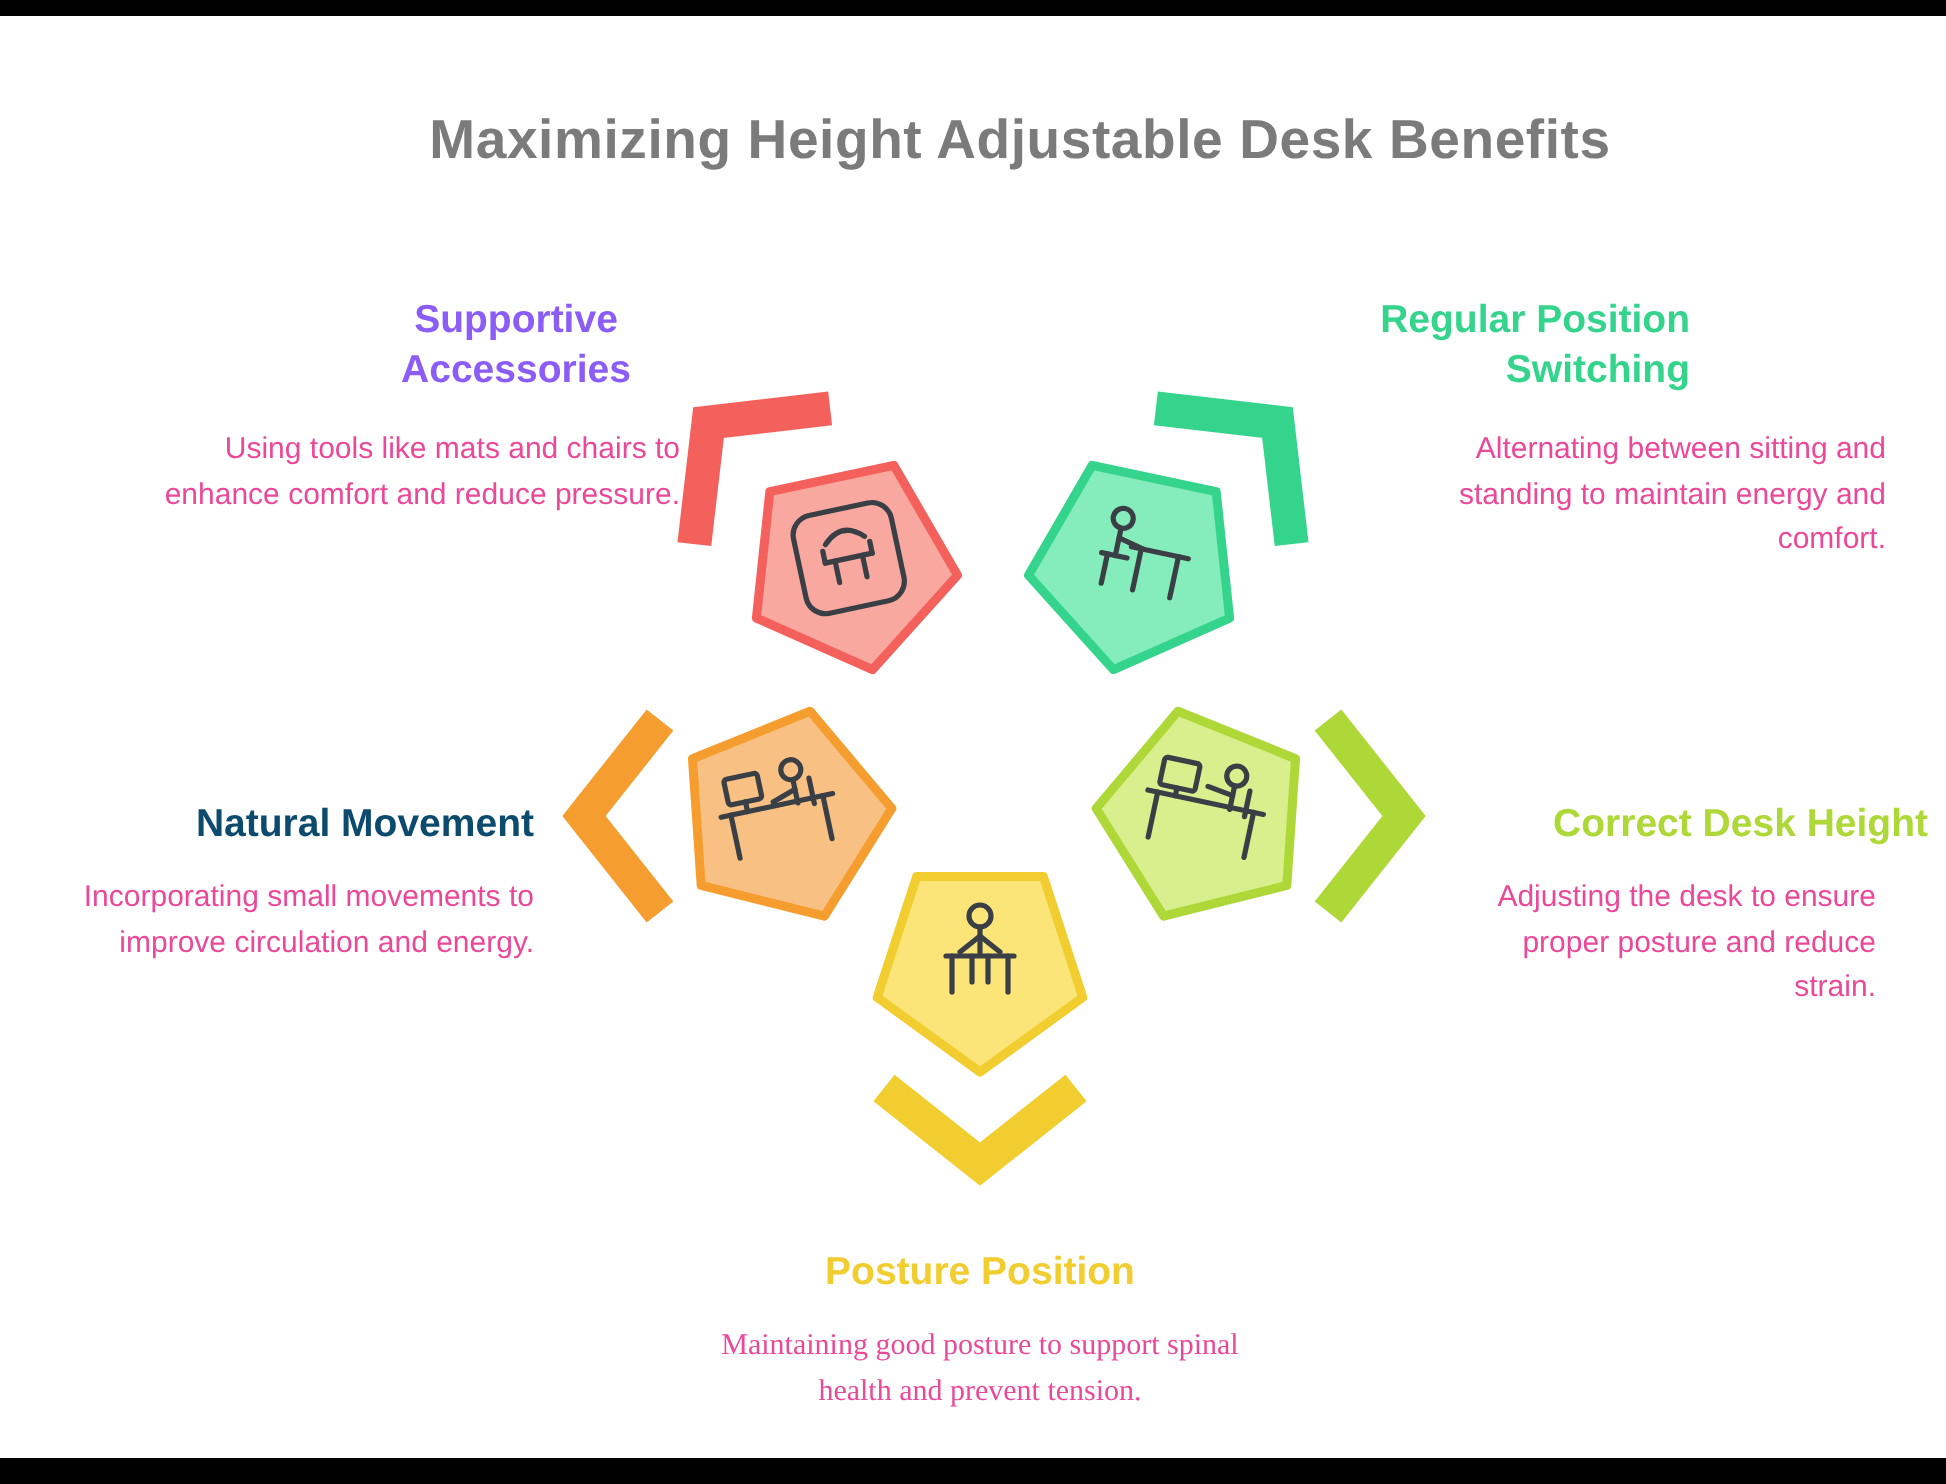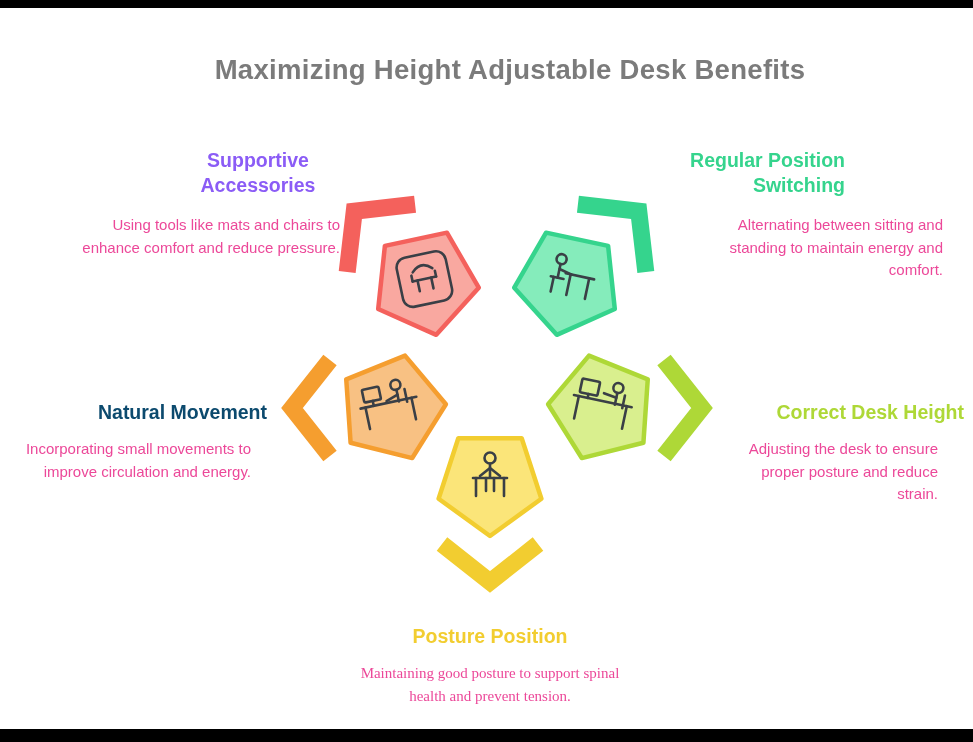--- a/index.html
+++ b/index.html
@@ -133,21 +133,21 @@
     </g>
   </svg>
 
   <div class="item-heading al-c" style="left: 178px; top: 148px; width: 160px; color: #8b5cf6;">Supportive Accessories</div>
   <div class="item-desc al-r" style="left:72px;top:214px;width:268px;">Using tools like mats and chairs to enhance comfort and reduce pressure.</div>
 
   <div class="item-heading al-l" style="left: 655px; top: 148px; width: 190px; color: rgb(53, 212, 141);">Regular Position Switching</div>
   <div class="item-desc al-l" style="left:655px;top:214px;width:240px;margin-left:48px;">Alternating between sitting and standing to maintain energy and comfort.</div>
 
   <div class="item-heading al-r" style="left: 35px; top: 400px; width: 232px; color: #0c4a6e; text-align: right;">Natural Movement</div>
-  <div class="item-desc al-r" style="left:16px;top:438px;width:235px;">Incorporating small movements to improve circulation and energy.</div>
+  <div class="item-desc al-r" style="left:32px;top:438px;width:235px;">Incorporating small movements to improve circulation and energy.</div>
 
   <div class="item-heading al-l" style="left: 720px; top: 400px; width: 212px; color: rgb(174, 216, 55); margin-left: 32px;">Correct Desk Height</div>
   <div class="item-desc al-l" style="left:720px;top:438px;width:218px;">Adjusting the desk to ensure proper posture and reduce strain.</div>
 
   <div class="item-heading al-c" style="left: 360px; top: 624px; width: 260px; color: rgb(242, 205, 48);">Posture Position</div>
   <div class="item-desc al-c" style="left:355px;top:662px;width:270px;font-family:Liberation Serif, serif;">Maintaining good posture to support spinal health and prevent tension.</div>
 
 </div>
 
 </body></html>

